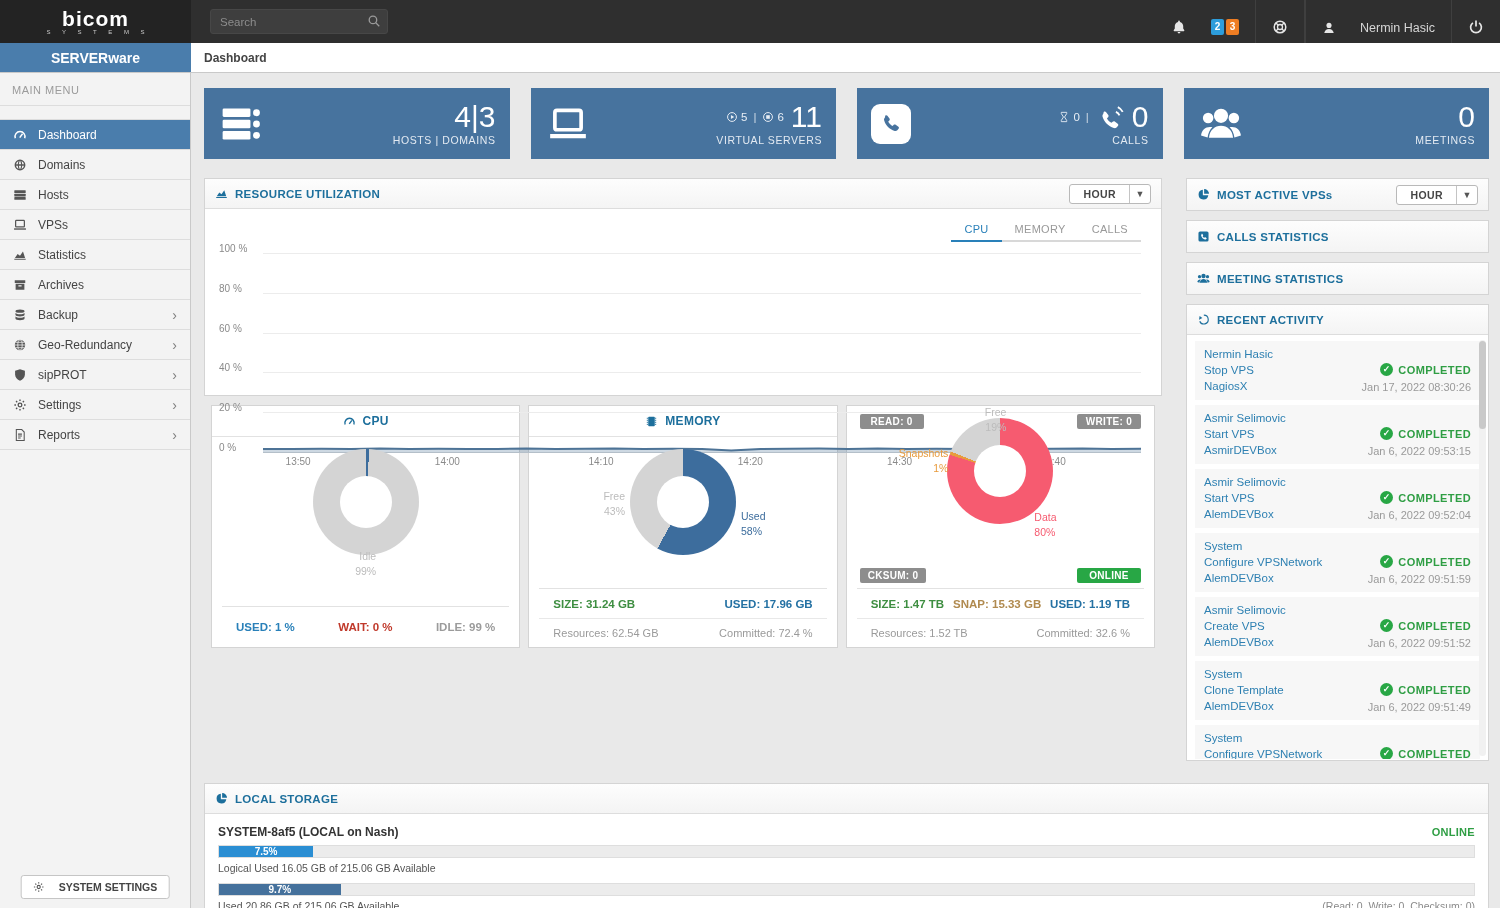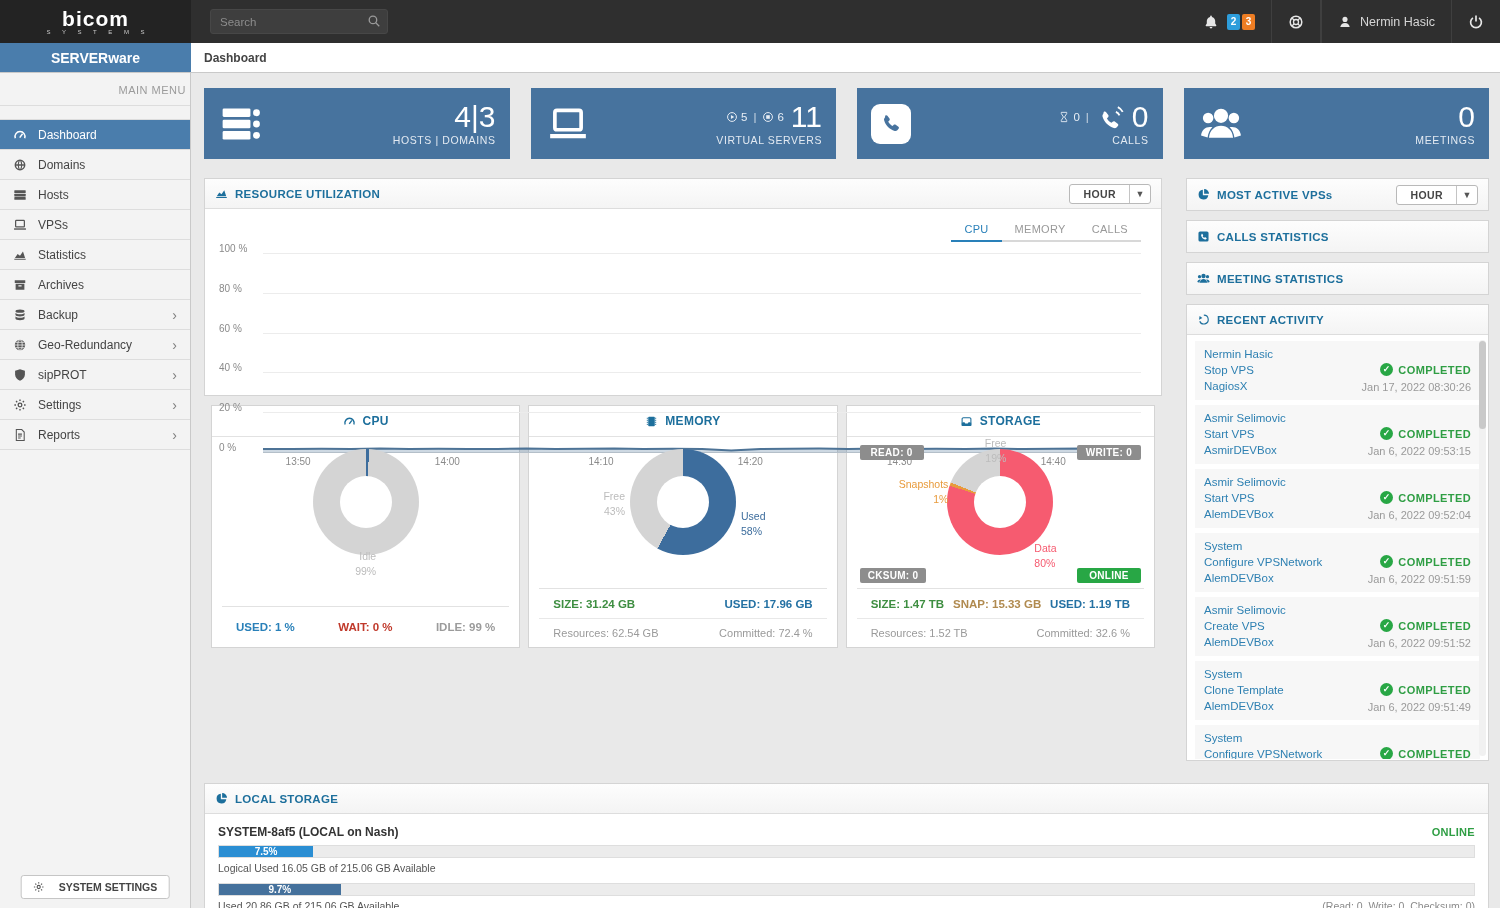--- a/index.html
+++ b/index.html
@@ -10,34 +10,34 @@
   .topbar{height:43px;background:#2f2f2f;display:flex;align-items:stretch}
   .logo-block{width:191px;background:#232323;display:flex;flex-direction:column;align-items:center;justify-content:center}
   .logo-text{color:#fff;font-size:21px;font-weight:bold;letter-spacing:1px;line-height:20px}
   .logo-sub{color:#c9c9c9;font-size:6px;letter-spacing:5px;margin-top:0;padding-left:5px}
   .search-wrap{position:relative;align-self:center;margin-left:19px}
   .search-input{width:178px;height:25px;background:#3e3e3e;border:1px solid #474747;border-radius:3px;color:#ccc;font-size:11.5px;padding:0 28px 0 9px;outline:none;font-family:"Liberation Sans",sans-serif}
   .search-input::placeholder{color:#8d8d8d}
   .search-ic{position:absolute;right:7px;top:5px;width:14px;height:14px;color:#9a9a9a}
   .topbar-right{margin-left:auto;display:flex;align-items:stretch}
   .tb-sep{width:1px;background:#3f3f3f}
-  .tb-item{display:flex;align-items:center;padding:0 16px;color:#d5d5d5;font-size:12.5px;gap:8px;cursor:pointer}
+  .tb-item{display:flex;align-items:flex-end;padding:8px 16px;color:#d5d5d5;font-size:12.5px;gap:24px;cursor:pointer}
   .tb-ic{width:16px;height:16px;color:#e6e6e6;display:inline-block}
   .badge{display:inline-block;min-width:13px;height:16px;line-height:16px;padding:0 3px;border-radius:2px;color:#fff;font-size:10px;font-weight:bold;text-align:center}
   .badge+.badge{margin-left:2px}
 
   
   .subbar{height:30px;display:flex;border-bottom:1px solid #c9c9c9}
   .brand-block{width:191px;background:#4a7dac;color:#fff;font-size:14px;font-weight:bold;display:flex;align-items:center;justify-content:center}
   .breadcrumb-area{flex:1;background:#fff;display:flex;align-items:center;padding-left:13px;font-size:12px;color:#444;font-weight:bold}
 
   
   .layout{display:flex;height:835px}
   .sidebar{width:191px;background:#f3f3f3;border-right:1px solid #c9c9c9;position:relative;flex:none}
-  .menu-label{text-align:right;color:#9b9b9b;font-size:11px;letter-spacing:.5px;padding:11px 4px 9px;border-bottom:1px solid #ddd}
+  .menu-label{text-align:left;color:#9b9b9b;font-size:11px;letter-spacing:.5px;padding:11px 12px 9px;border-bottom:1px solid #ddd}
   .side-tabs{display:flex;border-bottom:1px solid #ccc}
   .side-tab{flex:1;text-align:center;padding:9px 0 7px;font-size:11px;color:#9b9b9b;letter-spacing:.5px;cursor:pointer;border-bottom:2px solid transparent;margin-bottom:-1px}
   .side-tab.active{color:#3c3c3c;border-bottom-color:#4a7dac}
   .menu{margin-top:13px;border-top:1px solid #ddd}
   .menu-item{height:30px;display:flex;align-items:center;padding:0 13px;border-bottom:1px solid #ddd;color:#444;font-size:12px;gap:11px;cursor:pointer}
   .menu-item .mi-icon{width:14px;height:14px;color:#555;flex:none}
   .menu-item.active{background:#4a7dac;color:#fff}
   .menu-item.active .mi-icon{color:#fff}
   .chevron{margin-left:auto;color:#808080;font-size:14px;line-height:10px}
   .sys-settings{position:absolute;bottom:9px;left:50%;transform:translateX(-50%);background:#fff;border:1px solid #c5c5c5;border-radius:3px;padding:5px 11px;font-size:10.5px;font-weight:bold;color:#444;display:flex;gap:14px;align-items:center;cursor:pointer;white-space:nowrap}
@@ -505,27 +505,20 @@
             <div class="dc-stats short" id="stats-memory">
                 <span class="dstat" style="color: rgb(62, 142, 65);">SIZE: 31.24 GB</span>
                 <span class="dstat" style="color: rgb(36, 113, 163);">USED: 17.96 GB</span>
               </div>
             <div class="dc-substats" id="sub-memory">
                 <span class="dsub">Resources: 62.54 GB</span>
                 <span class="dsub">Committed: 72.4 %</span>
               </div>
           </div>
           <div class="donut-card">
-            <div class="dc-header">
-              <span class="pt-ic"><svg viewBox="0 0 16 16" width="100%" height="100%" xmlns="http://www.w3.org/2000/svg">
-                    <path fill="none" stroke="currentColor" stroke-width="1.3" d="M2.6 9V5a1.6 1.6 0 0 1 1.6-1.6h7.6A1.6 1.6 0 0 1 13.4 5v4"></path>
-                    <path fill="currentColor" d="M1.8 9h3.7l1 1.6h3l1-1.6h3.7v3.2a1.2 1.2 0 0 1-1.2 1.2H3a1.2 1.2 0 0 1-1.2-1.2z"></path>
-                  </svg></span>
-              <span>STORAGE</span>
-            </div>
             <div class="dc-zone" id="zone-storage">
                 <div class="donut" style="background: conic-gradient(rgb(246, 91, 112) 0%, rgb(246, 91, 112) 80%, rgb(232, 155, 60) 80%, rgb(232, 155, 60) 81%, rgb(212, 212, 212) 81%, rgb(212, 212, 212) 100%);">
                   <div class="hole"></div>
                 </div>
                 <div class="dlabel dl-top" style="color: rgb(188, 188, 188);">
                   <div>Free</div>
                   <div>19%</div>
                 </div>
                 <div class="dlabel dl-left-high" style="color: rgb(232, 155, 60);">
                   <div>Snapshots</div>

